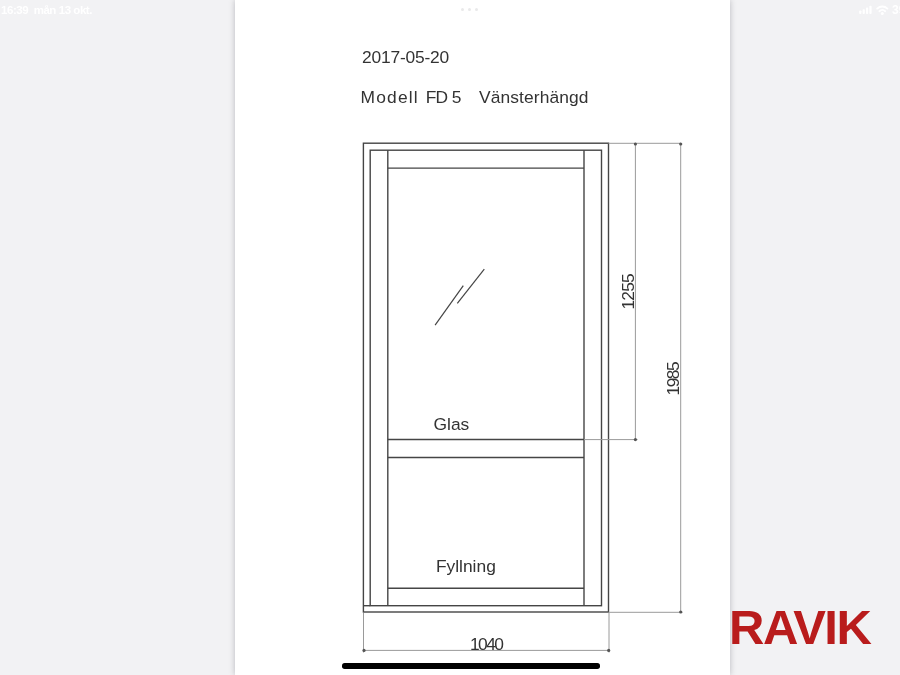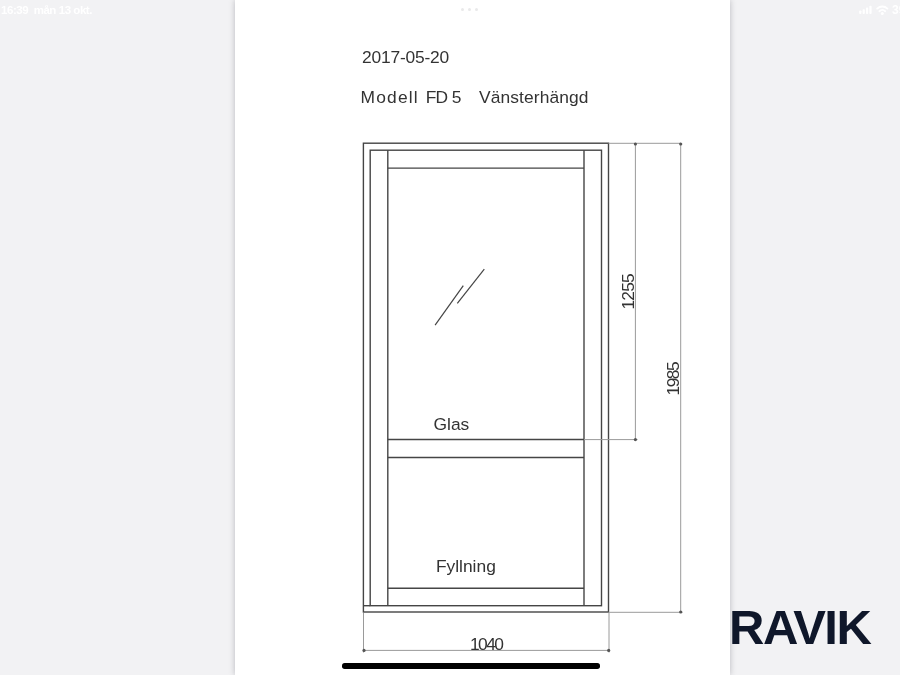--- a/index.html
+++ b/index.html
@@ -26,21 +26,21 @@
     <path d="M 22.2 8.6 A 7.4 7.4 0 0 1 32.4 8.6"></path>
     <path d="M 24.4 11.2 A 4.3 4.3 0 0 1 30.2 11.2"></path>
   </g>
   <circle cx="27.3" cy="13.6" r="1.5" fill="#ffffff"></circle>
 
   <text x="37" y="14" font-size="12" font-weight="bold" fill="#ffffff">39</text>
 </svg>
 
 <div class="abs" style="left:235px;top:0;width:495px;height:675px;background:#ffffff;box-shadow:0 0 6px rgba(40,40,55,0.28);"></div>
 
-<div class="abs" style="left:729px;top:599px;color:#0f172a;font-size:49px;font-weight:bold;letter-spacing:-1.5px;font-family:'Liberation Sans',sans-serif;">RAVIK</div>
+<div class="abs" style="left:729px;top:599px;color:#b91c1c;font-size:49px;font-weight:bold;letter-spacing:-1.5px;font-family:'Liberation Sans',sans-serif;">RAVIK</div>
 
 <div class="abs" style="left:461px;top:7.6px;width:3.2px;height:3.2px;border-radius:50%;background:#e9e9ea;"></div>
 <div class="abs" style="left:468px;top:7.6px;width:3.2px;height:3.2px;border-radius:50%;background:#e9e9ea;"></div>
 <div class="abs" style="left:475px;top:7.6px;width:3.2px;height:3.2px;border-radius:50%;background:#e9e9ea;"></div>
 
 <svg class="abs draw" style="left:0;top:0;" width="900" height="675" viewBox="0 0 900 675">
 
   <text x="362" y="62.5" font-size="17.4" letter-spacing="-0.2">2017-05-20</text>
 
   <g font-size="17.4">

